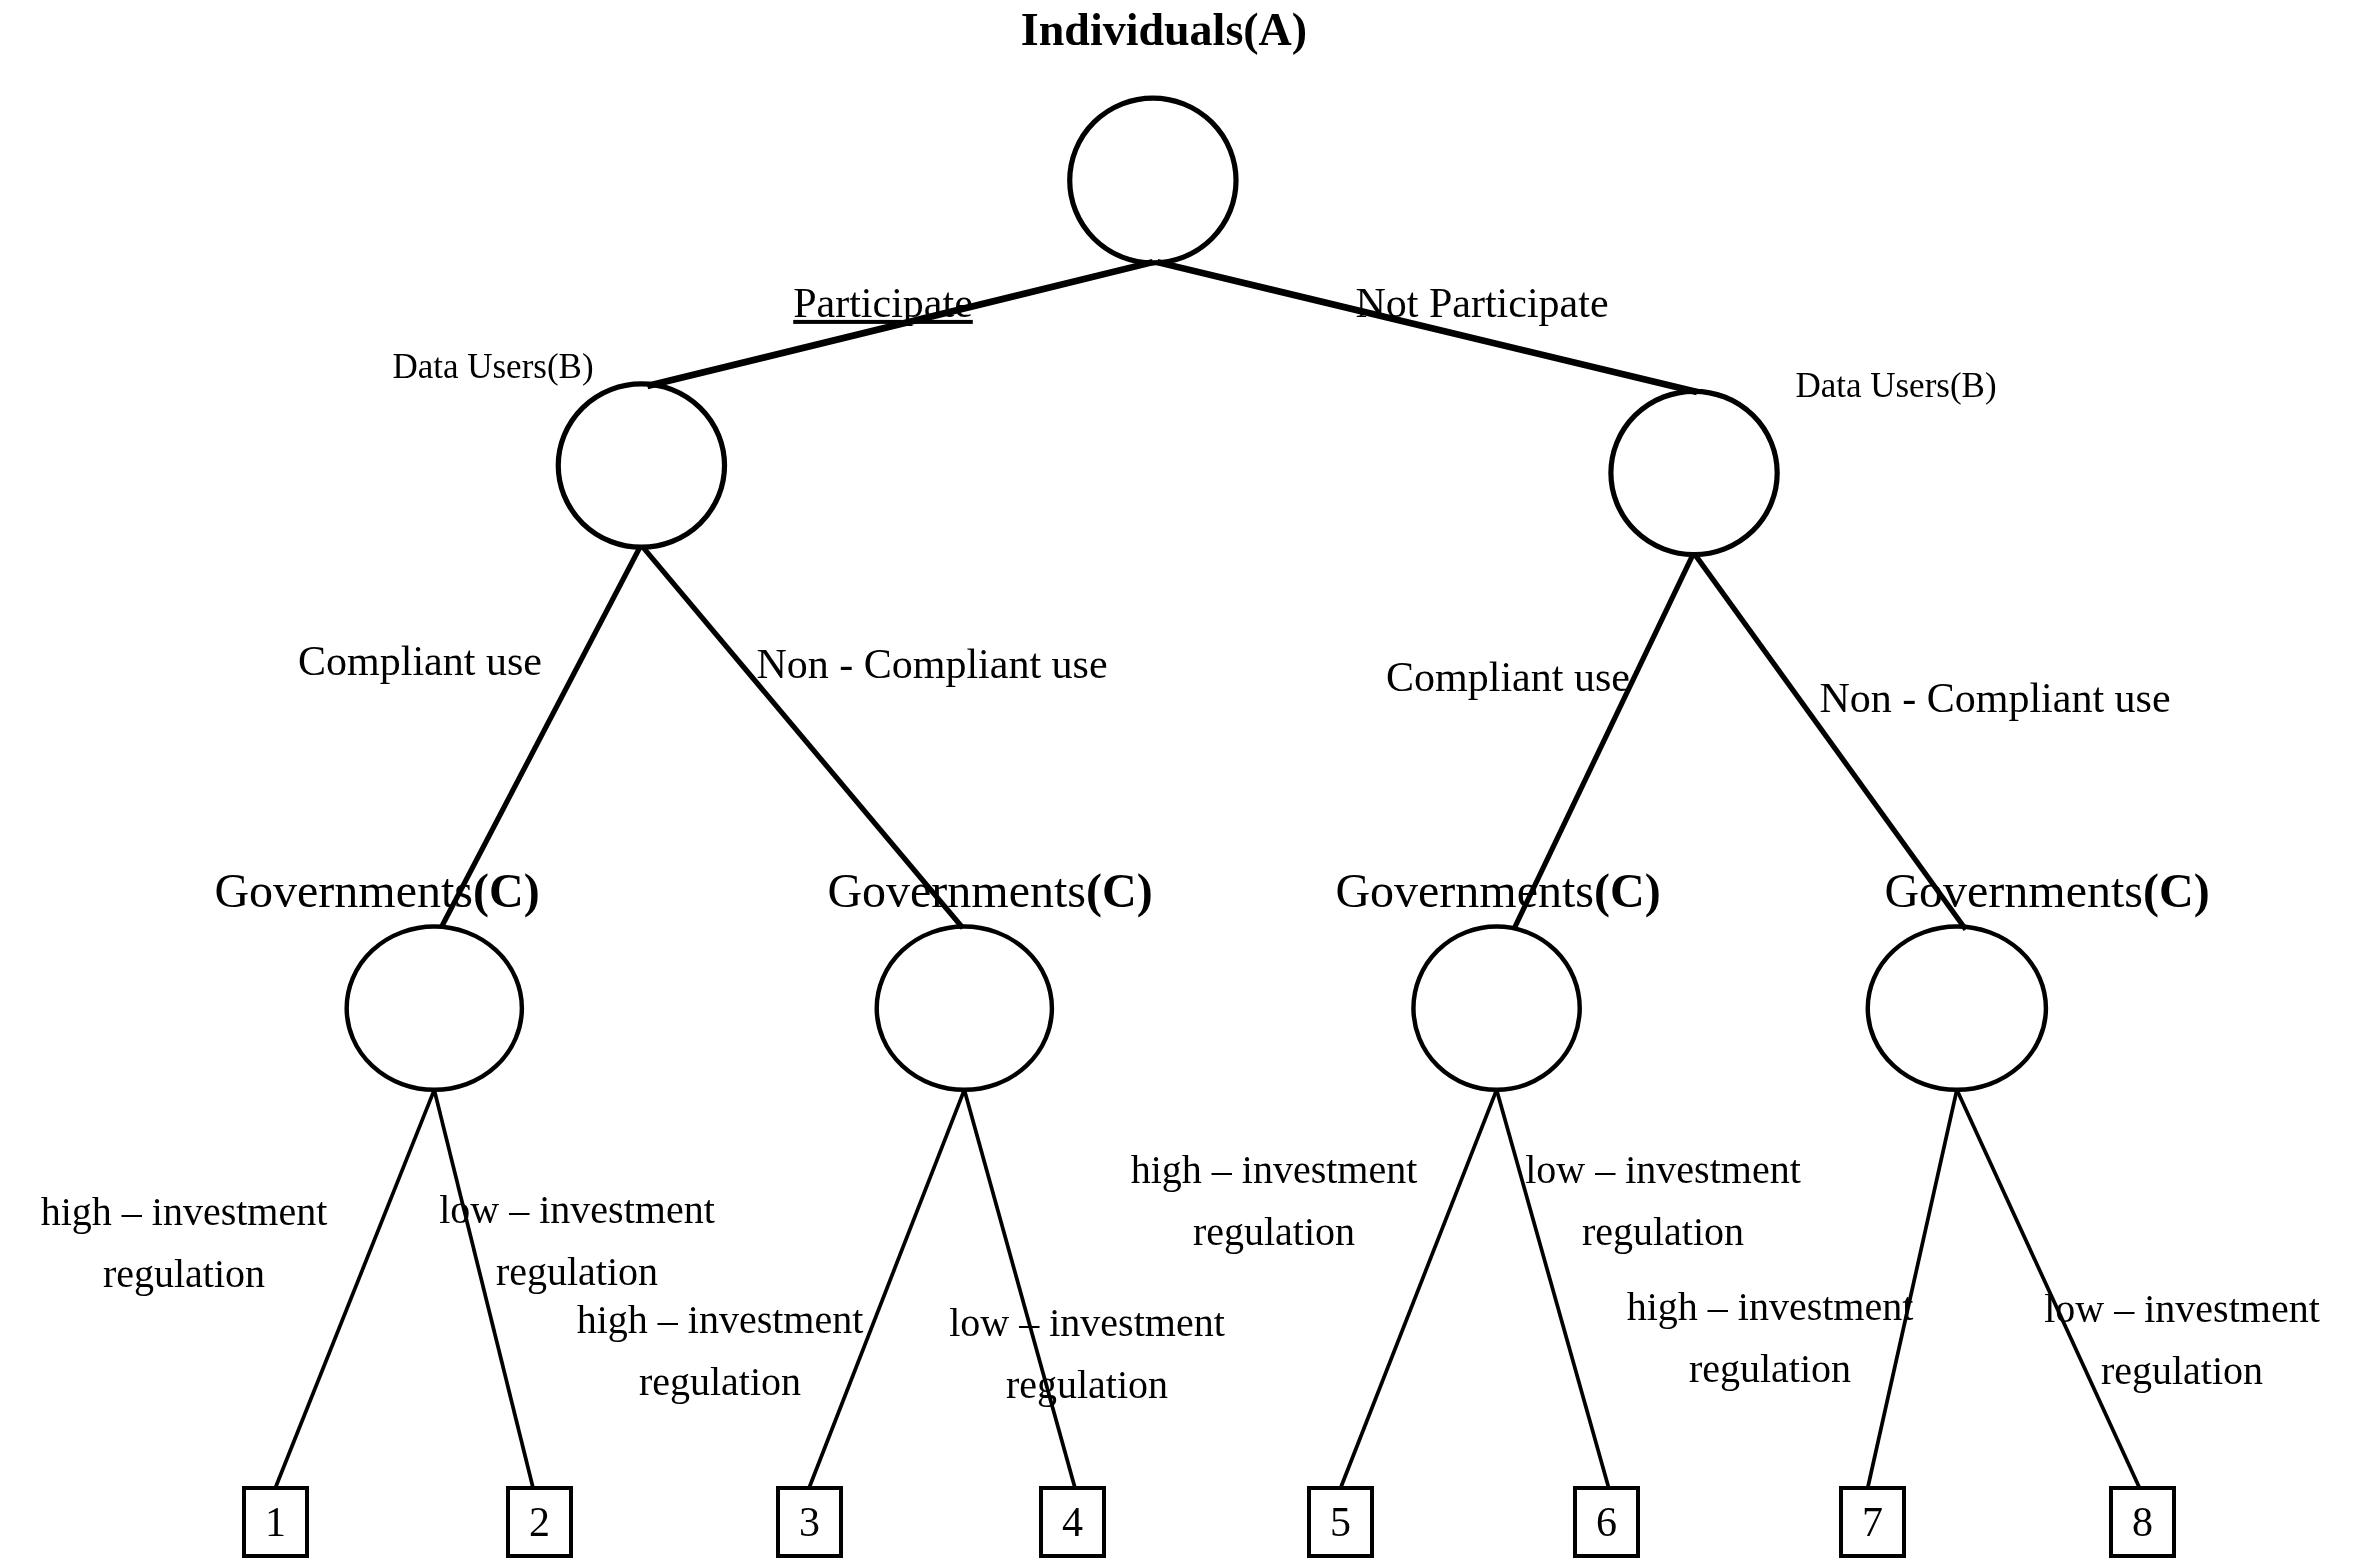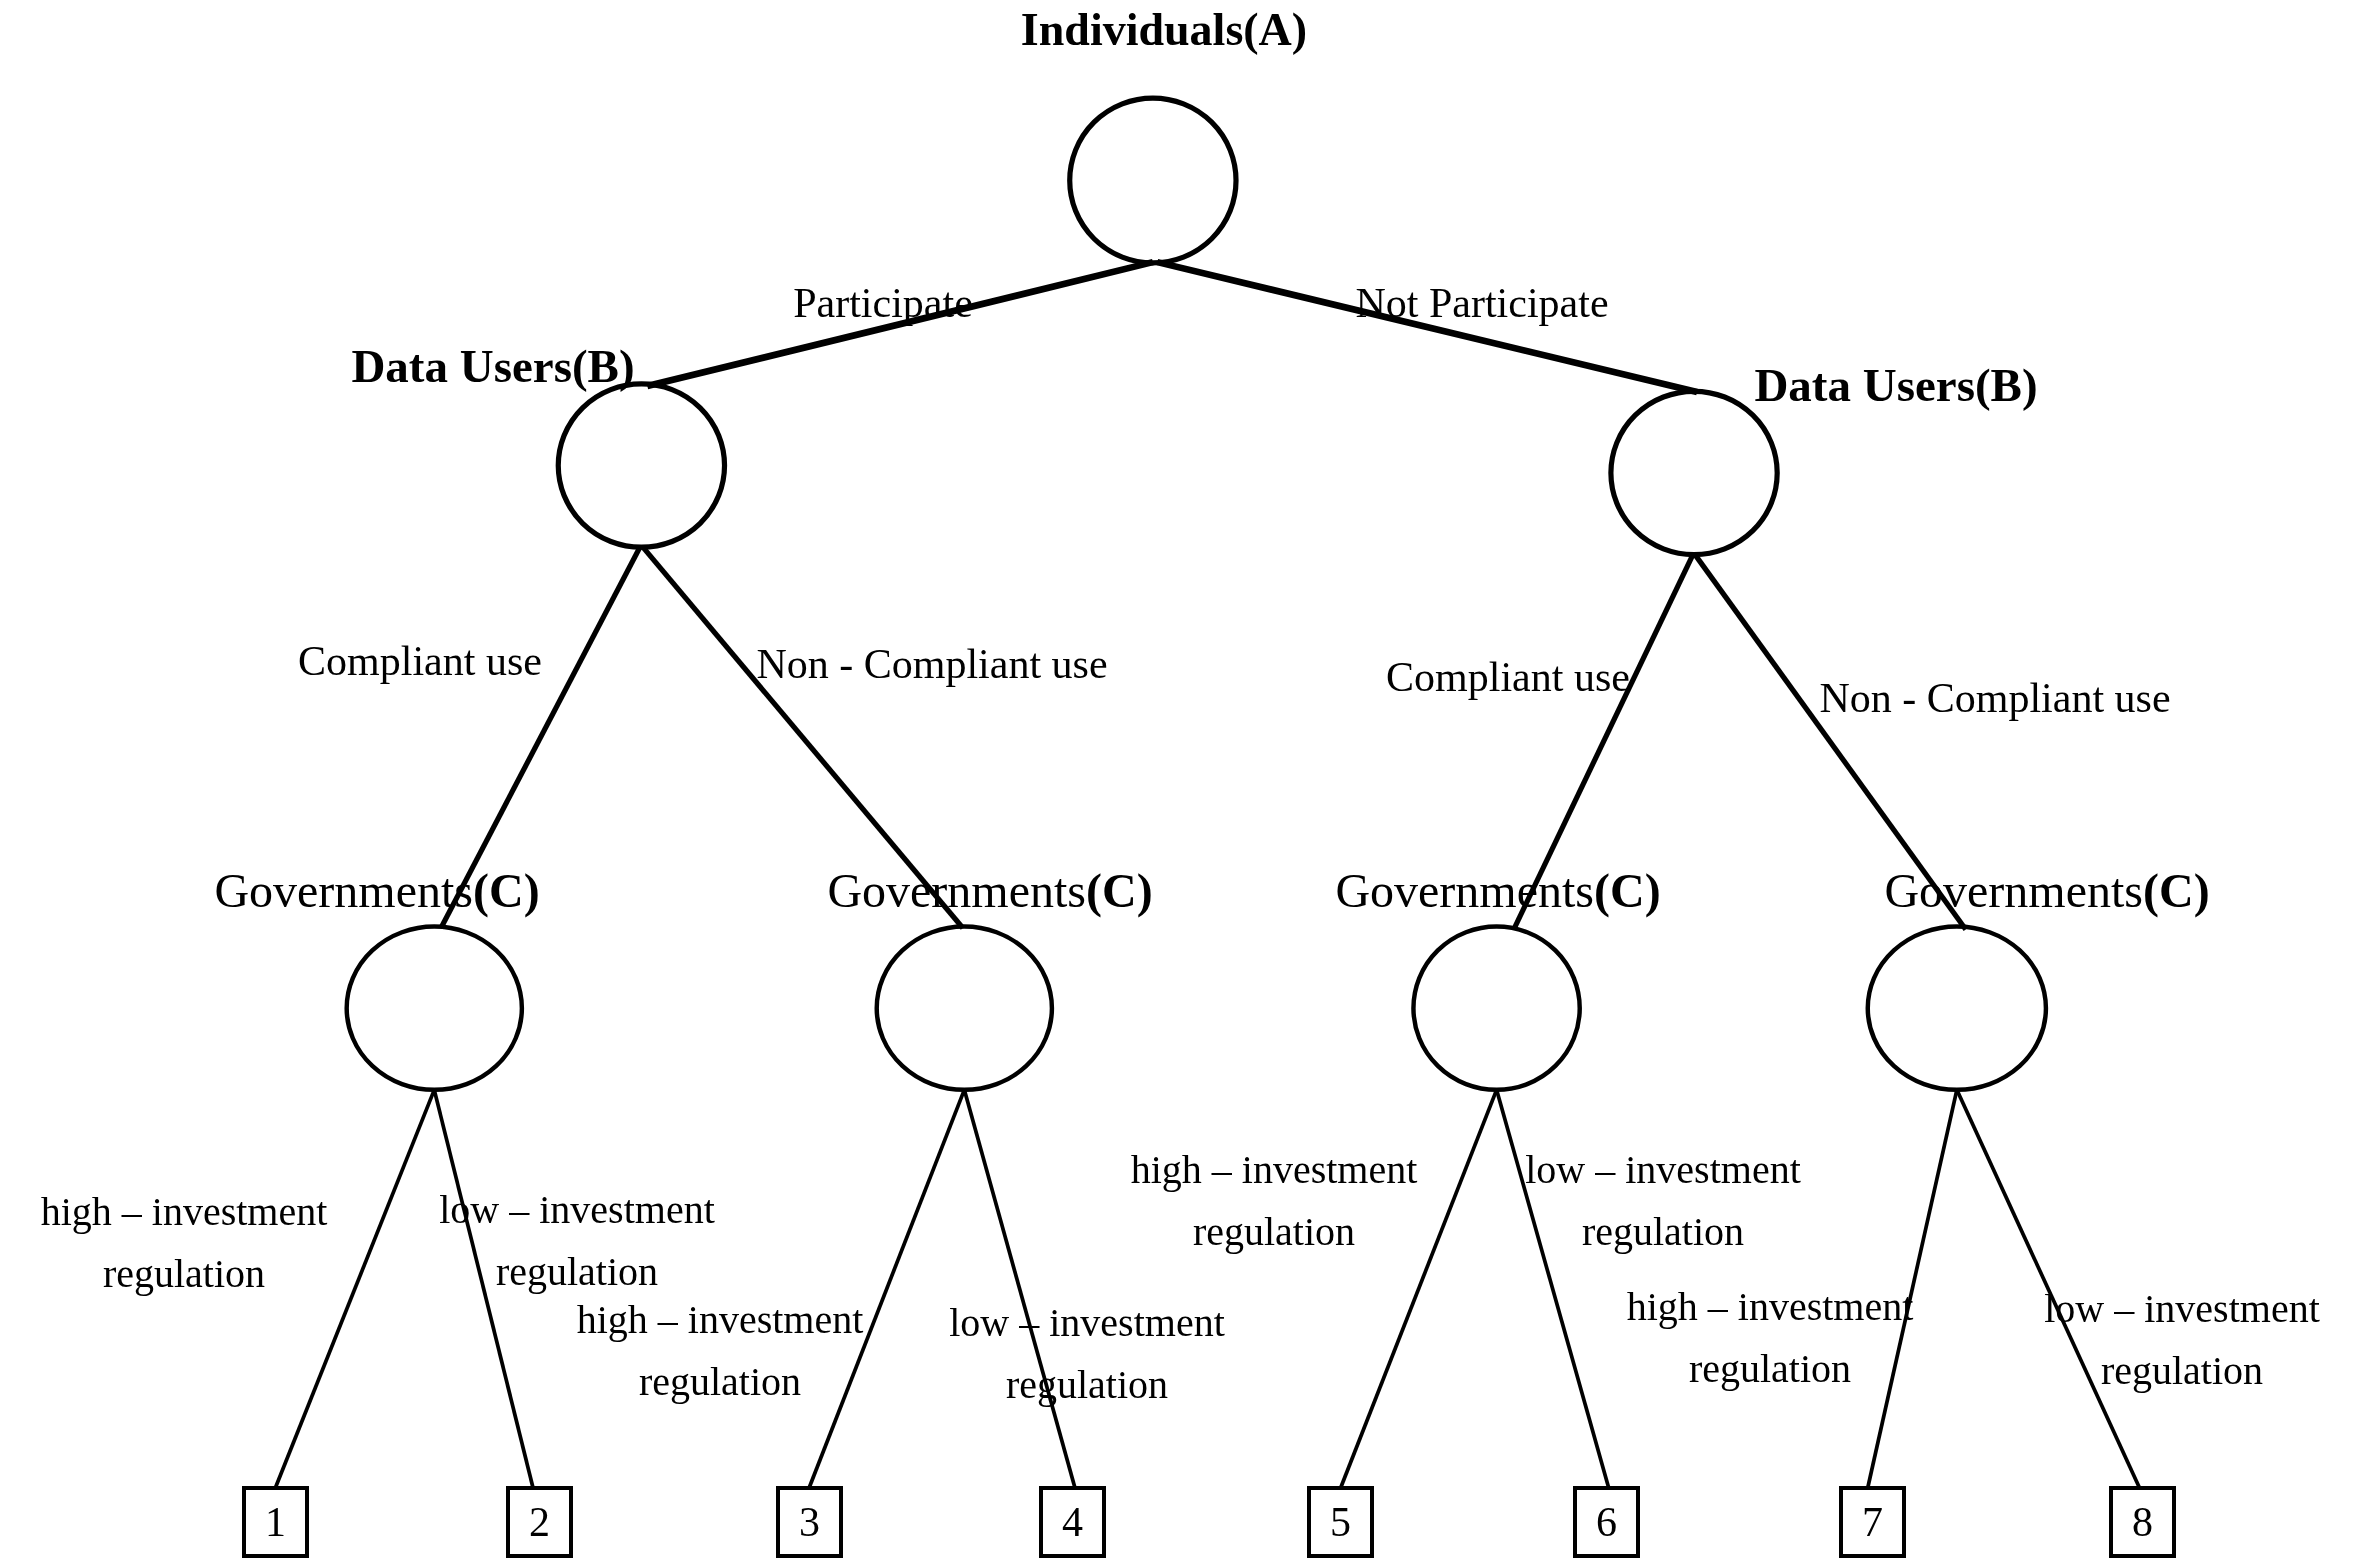--- a/index.html
+++ b/index.html
@@ -25,22 +25,22 @@
     height: 1568px;
   }
   .lbl {
     position: absolute;
     transform: translate(-50%, -50%);
     white-space: nowrap;
     text-align: center;
     line-height: 1.1;
   }
   .player {
-    font-weight: bold;
-    font-size: 47px;
+    font-weight: normal;
+    font-size: 35px;
   }
   .title { font-size: 46px; font-weight: bold; }
   .gov   { font-size: 48px; font-weight: normal; }
   .gov .tag { font-weight: bold; }
   .action { font-size: 42px; }
   .reg {
     position: absolute;
     transform: translate(-50%, -50%);
     font-size: 40px;
     line-height: 62px;
@@ -103,21 +103,21 @@
   <div class="lbl gov" style="left:990px; top:891px;">
     <span>Governments</span><span class="tag">(C)</span>
   </div>
   <div class="lbl gov" style="left:1498px; top:891px;">
     <span>Governments</span><span class="tag">(C)</span>
   </div>
   <div class="lbl gov" style="left:2047px; top:891px;">
     <span>Governments</span><span class="tag">(C)</span>
   </div>
 
-  <div class="lbl action" style="left:883px; top:303px;">Participate</div>
+  <div class="lbl action" style="left:883px; top:303px;text-decoration:underline;">Participate</div>
   <div class="lbl action" style="left:1476px; top:303px;margin-left:6px;">Not Participate</div>
 
   <div class="lbl action" style="left:420px; top:661px;">Compliant use</div>
   <div class="lbl action" style="left:932px; top:664px;">Non - Compliant use</div>
   <div class="lbl action" style="left:1508px; top:677px;">Compliant use</div>
   <div class="lbl action" style="left:1995px; top:698px;">Non - Compliant use</div>
 
   <div class="reg" style="left:184px; top:1243px;">
     <div>high – investment</div>
     <div>regulation</div>

